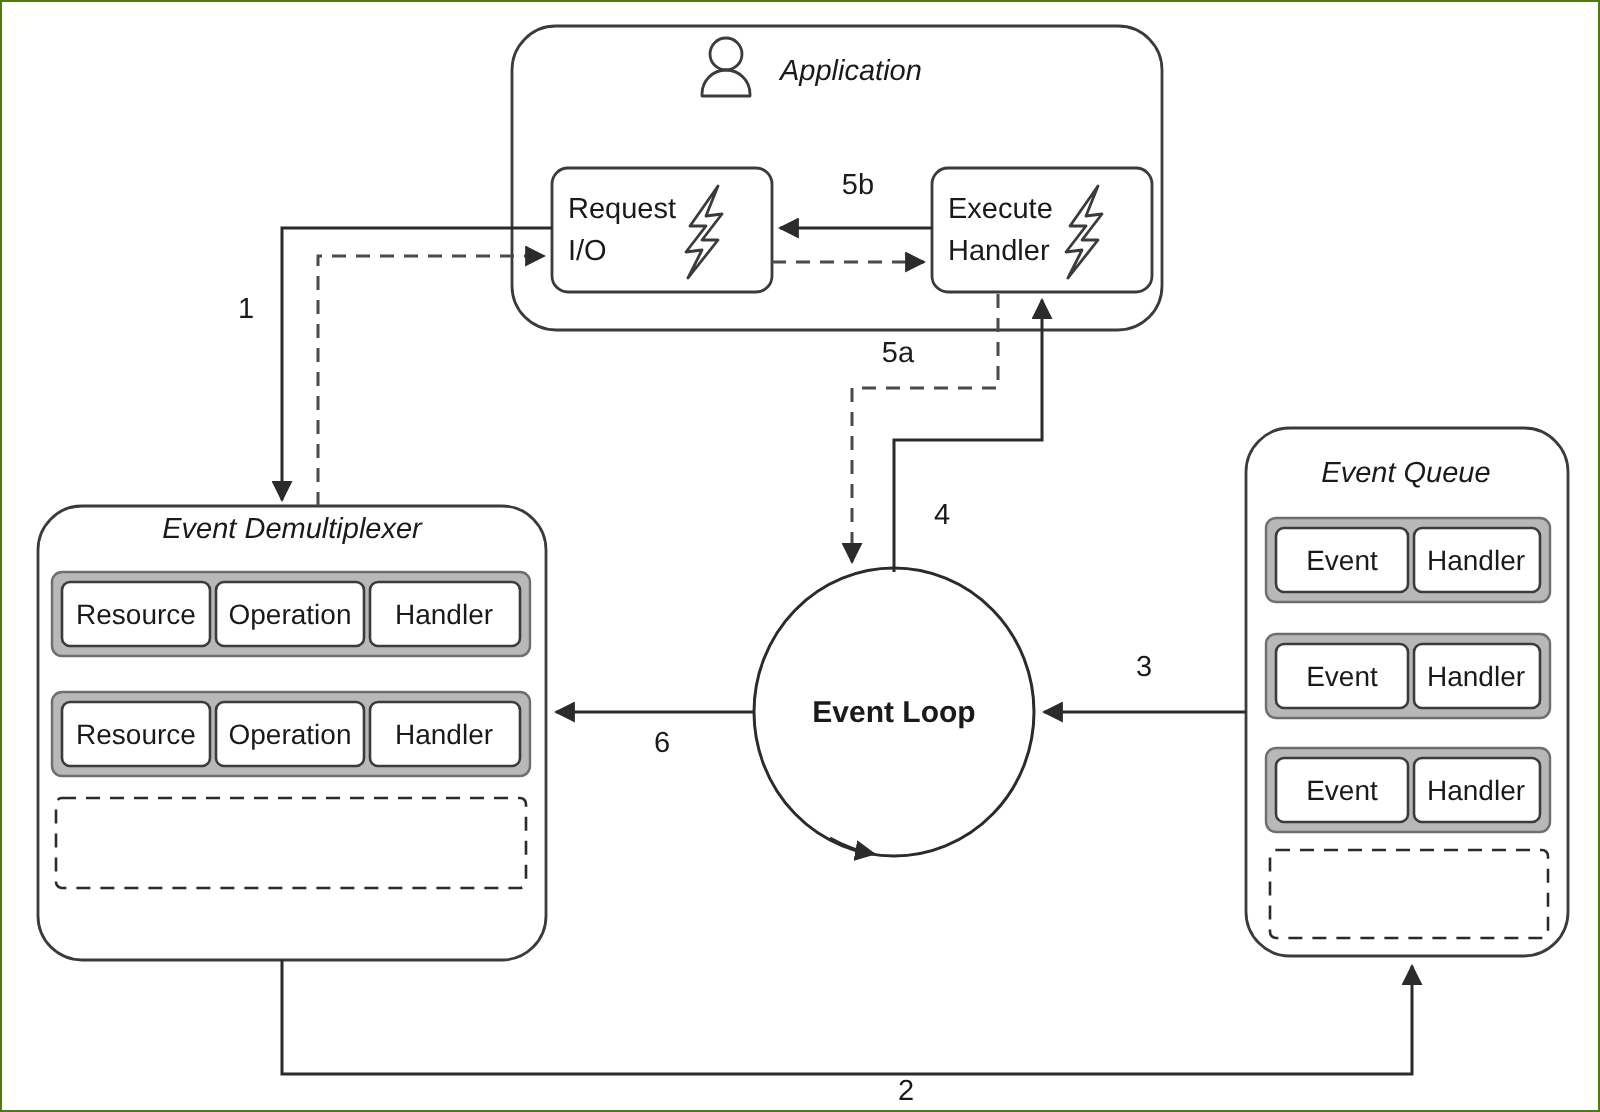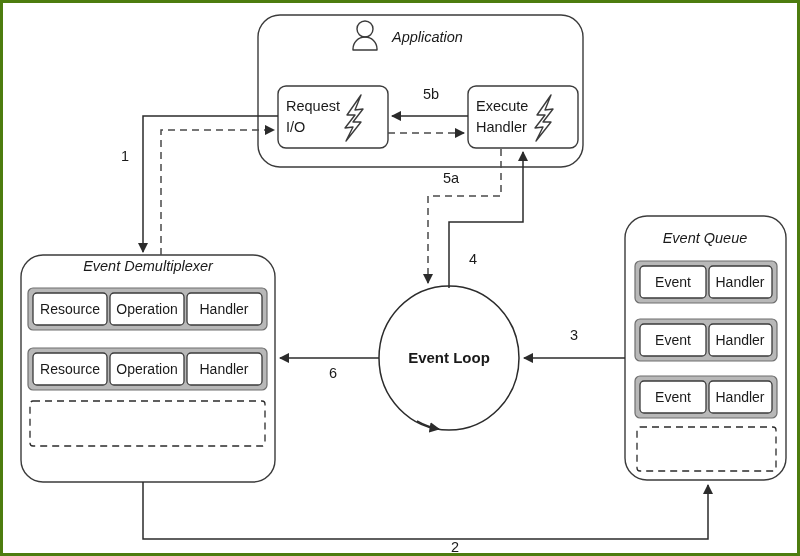--- a/index.html
+++ b/index.html
@@ -6,21 +6,21 @@
     margin: 0;
     padding: 0;
     background: #ffffff;
   }
   #page {
     position: relative;
     width: 800px;
     height: 556px;
     background: #ffffff;
     box-sizing: border-box;
-    border: 3px solid #4d7c0f;
+    border: 1px solid #4d7c0f;
     overflow: hidden;
     font-family: "Liberation Sans", sans-serif;
   }
   svg.diagram {
     position: absolute;
     left: 0;
     top: 0;
     width: 800px;
     height: 556px;
     display: block;

